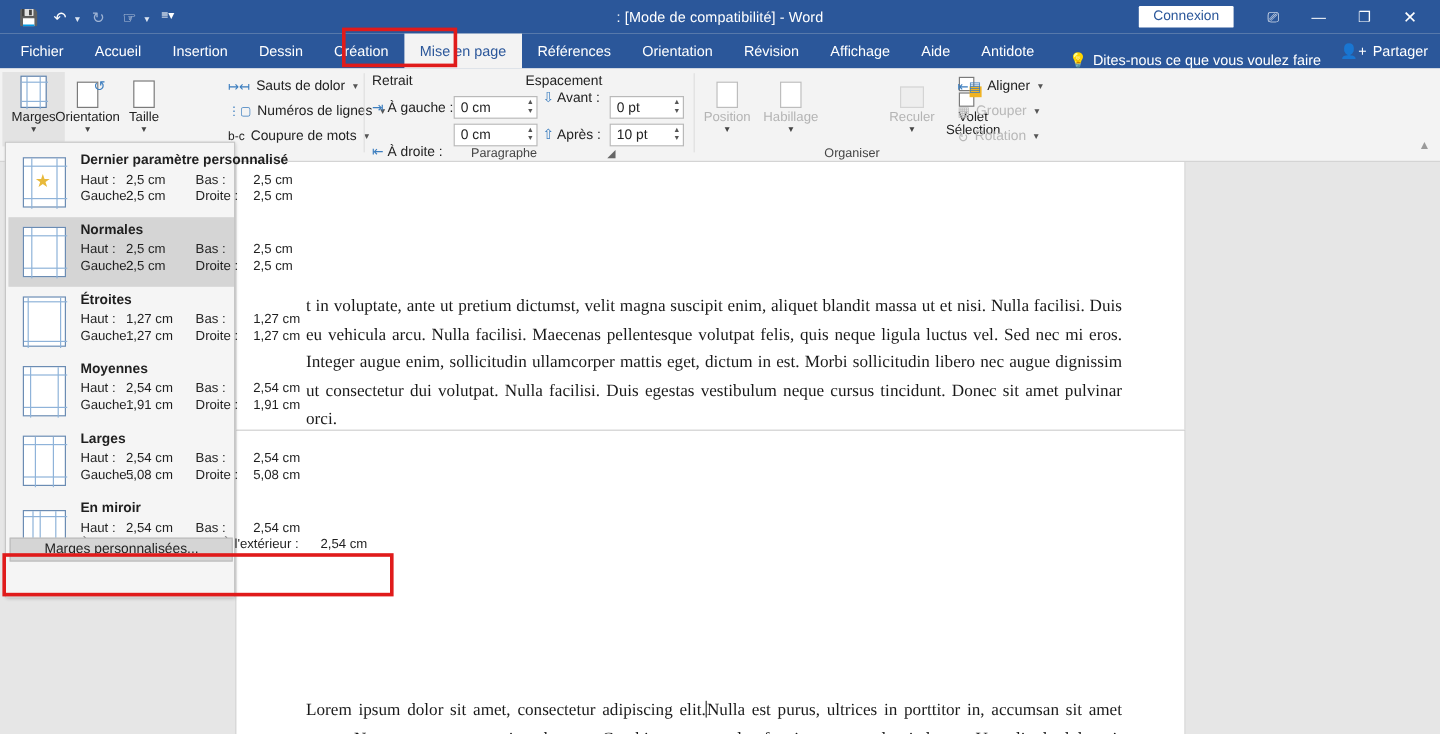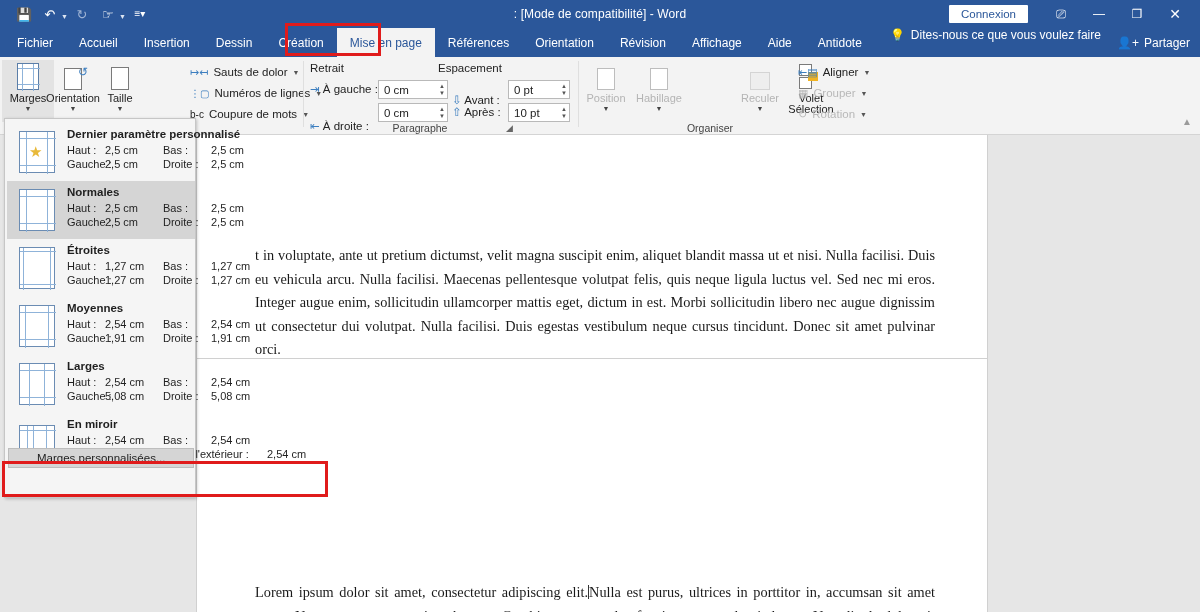--- a/index.html
+++ b/index.html
@@ -37,21 +37,21 @@
     width:38px; height:28px; display:flex; align-items:center; justify-content:center;
     color:#fff; font-size:12px;
   }
   .tb-icon.close { font-size:14px; }
 
   
   .tabs {
     position:absolute; left:0; top:28px; width:1200px; height:29px;
     background:#2b579a;
   }
-  .tabrow { display:flex; align-items:flex-start; height:29px; padding-left:4px; }
+  .tabrow { display:flex; align-items:flex-end; height:29px; padding-left:4px; }
   .tab {
     display:flex; align-items:center; padding:0 13px;
     font-size:12px; color:#ffffff; white-space:nowrap; height:29px;
   }
   .tab.active {
     background:#f3f3f3; color:#2b579a;
   }
   .tellme {
     display:flex; align-items:center; gap:5px; padding-left:16px;
     font-size:12px; color:#fff;
@@ -320,21 +320,21 @@
         <span>À droite :</span>
       </div>
       <div class="spin" style="left:68px; top:46px; width:70px;">
         <span>0 cm</span>
         <span class="arrows">
             <span>▲</span>
             <span>▼</span>
           </span>
       </div>
 
-      <div class="fieldlabel" style="left:142px; top:36px;">
+      <div class="fieldlabel" style="left:142px; top:17px;">
         <span style="color:#3c7ebf;">⇩</span>
         <span>Avant :</span>
       </div>
       <div class="spin" style="left:198px; top:23px; width:62px;">
         <span>0 pt</span>
         <span class="arrows">
             <span>▲</span>
             <span>▼</span>
           </span>
       </div>

